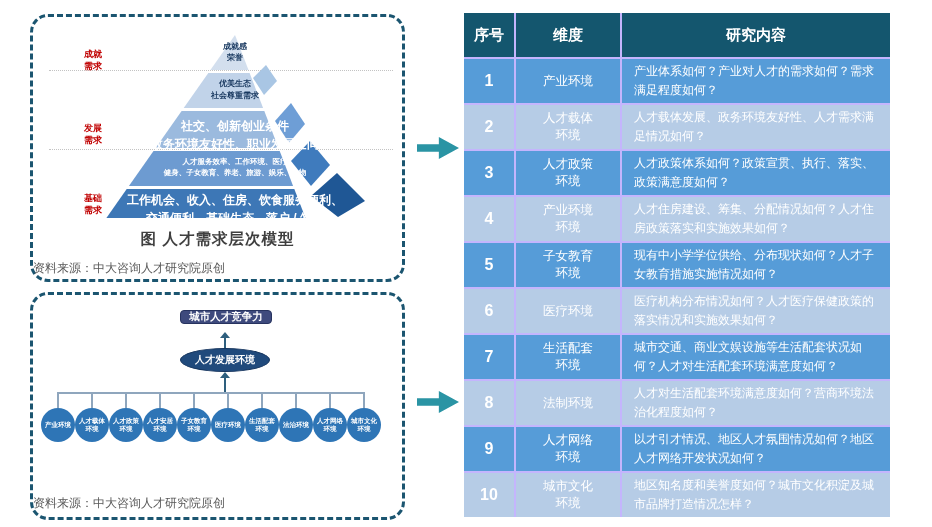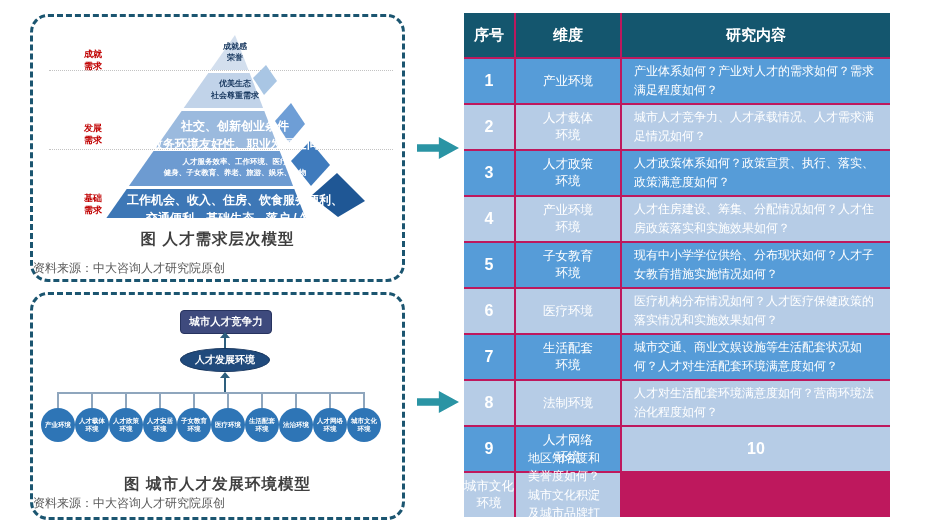--- a/index.html
+++ b/index.html
@@ -40,21 +40,21 @@
   }
   .pyr-dark{color:var(--c-pyr_text_dark,#17375e);font-size:8px;}
   .pyr-light{color:#ffffff;font-size:12px;}
   .need-label{
     position:absolute;left:38px;width:44px;text-align:center;font-weight:bold;
     font-size:9px;line-height:1.3;color:var(--c-need_label,#c00000);white-space:pre-line;
   }
 
   
   .oc-box{
-    position:absolute;left:147px;top:15px;width:92px;height:24px;border-radius:4px;
+    position:absolute;left:147px;top:15px;width:92px;height:14px;border-radius:4px;
     background:var(--c-box_bg,#3e4a7d);border:1px solid #27335f;box-sizing:border-box;
     color:#fff;font-size:10.5px;font-weight:bold;display:flex;align-items:center;justify-content:center;
   }
   .oc-ellipse{
     position:absolute;left:147px;top:53px;width:90px;height:24px;border-radius:50%;
     background:var(--c-ellipse_bg,#204a7c);border:1px solid #16355e;box-sizing:border-box;
     color:#fff;font-size:10px;font-weight:bold;display:flex;align-items:center;justify-content:center;
   }
   .oc-vline{position:absolute;width:2px;background:#2e5f7e;left:191px;}
   .oc-arrowhead{
@@ -74,21 +74,21 @@
   
   .flow-arrow{
     position:absolute;width:42px;height:26px;background:var(--c-arrow,#2a94a4);
     clip-path:polygon(0 36%,52% 36%,52% 8%,100% 50%,52% 92%,52% 64%,0 64%);
   }
 
   
   #research-table{
     position:absolute;left:464px;top:13px;width:426px;
     display:grid;grid-template-columns:50px 104px 1fr;grid-auto-rows:44px;gap:2px;
-    background:#be185d;
+    background:#c4b5fd;
   }
   .cell{display:flex;align-items:center;justify-content:center;color:#fff;box-sizing:border-box;}
   .cell.hdr{background:var(--c-header_bg,#14566e);font-weight:bold;font-size:15px;}
   .cell.odd{background:var(--c-row_odd,#569cd8);}
   .cell.even{background:var(--c-row_even,#b6cce6);}
   .cell.num{font-size:16px;font-weight:bold;}
   .cell.dim{font-size:12.5px;text-align:center;line-height:1.35;white-space:pre-line;}
   .cell.content{
     justify-content:flex-start;text-align:left;font-size:12px;line-height:1.55;
     padding:0 10px 0 12px;
@@ -176,41 +176,40 @@
 环境</div>
   <div class="oc-circle" style="left:178px;">医疗环境</div>
   <div class="oc-circle" style="left:212px;">生活配套
 环境</div>
   <div class="oc-circle" style="left:246px;">法治环境</div>
   <div class="oc-circle" style="left:280px;">人才网络
 环境</div>
   <div class="oc-circle" style="left:314px;">城市文化
 环境</div>
 
-  <div class="caption" style="top:179px;">图  城市人才发展环境模型</div>
   <div class="source" style="top:200px;">资料来源：中大咨询人才研究院原创</div>
 </div>
 
 <div class="flow-arrow" style="left:417px;top:135px;"></div>
 <div class="flow-arrow" style="left:417px;top:389px;"></div>
 
 <div id="research-table">
 
   <div class="cell hdr">序号</div>
   <div class="cell hdr">维度</div>
   <div class="cell hdr">研究内容</div>
 
   <div class="cell num odd">1</div>
   <div class="cell dim odd">产业环境</div>
   <div class="cell content odd">产业体系如何？产业对人才的需求如何？需求满足程度如何？</div>
 
   <div class="cell num even">2</div>
   <div class="cell dim even">人才载体
 环境</div>
-  <div class="cell content even">城市人才竞争力、人才承载情况、人才需求满足情况如何？</div>
+  <div class="cell content even">人才载体发展、政务环境友好性、人才需求满足情况如何？</div>
 
   <div class="cell num odd">3</div>
   <div class="cell dim odd">人才政策
 环境</div>
   <div class="cell content odd">人才政策体系如何？政策宣贯、执行、落实、政策满意度如何？</div>
 
   <div class="cell num even">4</div>
   <div class="cell dim even">产业环境
 环境</div>
   <div class="cell content even">人才住房建设、筹集、分配情况如何？人才住房政策落实和实施效果如何？</div>
@@ -229,19 +228,20 @@
 环境</div>
   <div class="cell content odd">城市交通、商业文娱设施等生活配套状况如何？人才对生活配套环境满意度如何？</div>
 
   <div class="cell num even">8</div>
   <div class="cell dim even">法制环境</div>
   <div class="cell content even">人才对生活配套环境满意度如何？营商环境法治化程度如何？</div>
 
   <div class="cell num odd">9</div>
   <div class="cell dim odd">人才网络
 环境</div>
+  <div class="cell content odd">以才引才情况、地区人才氛围情况如何？地区人才网络开发状况如何？</div>
 
   <div class="cell num even">10</div>
   <div class="cell dim even">城市文化
 环境</div>
   <div class="cell content even">地区知名度和美誉度如何？城市文化积淀及城市品牌打造情况怎样？</div>
 
 </div>
 
 </body></html>

